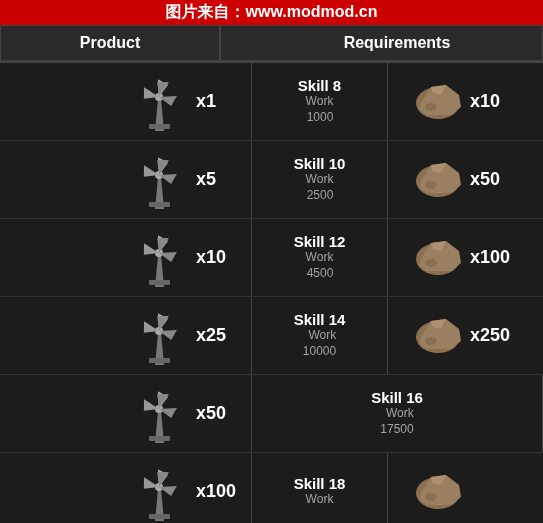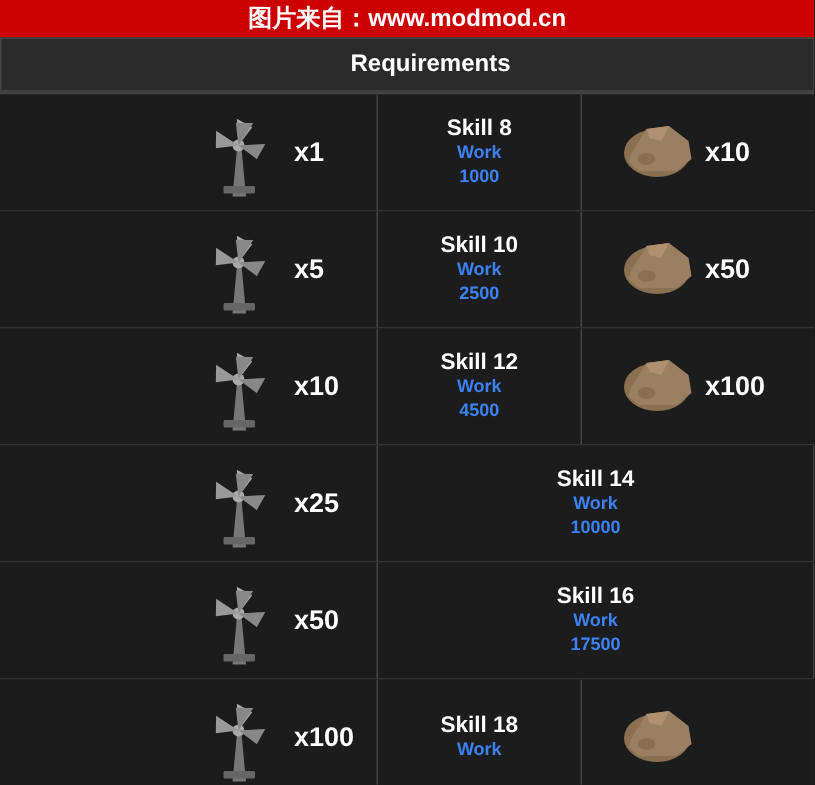--- a/index.html
+++ b/index.html
@@ -103,25 +103,24 @@
       padding: 4px;
     }
 
     .skill-label {
       color: white;
       font-size: 15px;
       font-weight: bold;
     }
 
     .work-label {
-      color: #3b82f6;
+      color: #a3a3a3;
       font-size: 12px;
-      text-align: center;
+      text-align: right;
       line-height: 1.3;
-      font-weight: bold;
     }
 
     .material-cell {
       width: 155px;
       flex-shrink: 0;
       display: flex;
       align-items: center;
       justify-content: center;
       padding: 6px 8px;
       gap: 4px;
@@ -141,20 +140,21 @@
     }
   </style>
 </head>
 <body>
 
 <div class="watermark">图片来自：www.modmod.cn</div>
 
 <div class="table-container">
 
   <div class="header-row">
+    <div class="header-cell header-product">Product</div>
     <div class="header-cell header-requirements">Requirements</div>
   </div>
 
   <div id="rows-container">
       <div class="data-row">
     <div class="product-cell">
       <div class="icon-windmill">
         <svg viewBox="0 0 65 65" xmlns="http://www.w3.org/2000/svg" class="windmill-svg">
 
     <polygon points="28,62 37,62 34,30 31,30" fill="#777"></polygon>
@@ -304,92 +304,103 @@
     <rect x="22" y="55" width="21" height="5" rx="1" fill="#666"></rect>
   </svg>
       </div>
       <div class="qty-label">x25</div>
     </div>
     <div class="req-section">
       <div class="skill-work-cell">
         <div class="skill-label">Skill 14</div>
         <div class="work-label">Work<br>10000</div>
       </div>
-    </div>
-  </div>
-      <div class="data-row">
-    <div class="product-cell">
-      <div class="icon-windmill">
-        <svg viewBox="0 0 65 65" xmlns="http://www.w3.org/2000/svg" class="windmill-svg">
-
-    <polygon points="28,62 37,62 34,30 31,30" fill="#777"></polygon>
-
-    <circle cx="32" cy="28" r="4" fill="#aaa"></circle>
-
-    <g transform="translate(32,28)">
-
-      <polygon points="0,0 -14,-6 -8,-16" fill="#999" transform="rotate(-30)"></polygon>
-
-      <polygon points="0,0 14,-6 8,-16" fill="#888" transform="rotate(60)"></polygon>
-
-      <polygon points="0,0 -14,6 -8,16" fill="#aaa" transform="rotate(150)"></polygon>
-
-      <polygon points="0,0 14,6 8,16" fill="#888" transform="rotate(240)"></polygon>
-    </g>
-
-    <rect x="22" y="55" width="21" height="5" rx="1" fill="#666"></rect>
-  </svg>
-      </div>
-      <div class="qty-label">x50</div>
-    </div>
-    <div class="req-section">
-      <div class="skill-work-cell">
-        <div class="skill-label">Skill 16</div>
-        <div class="work-label">Work<br>17500</div>
-      </div>
-    </div>
-  </div>
-      <div class="data-row">
-    <div class="product-cell">
-      <div class="icon-windmill">
-        <svg viewBox="0 0 65 65" xmlns="http://www.w3.org/2000/svg" class="windmill-svg">
-
-    <polygon points="28,62 37,62 34,30 31,30" fill="#777"></polygon>
-
-    <circle cx="32" cy="28" r="4" fill="#aaa"></circle>
-
-    <g transform="translate(32,28)">
-
-      <polygon points="0,0 -14,-6 -8,-16" fill="#999" transform="rotate(-30)"></polygon>
-
-      <polygon points="0,0 14,-6 8,-16" fill="#888" transform="rotate(60)"></polygon>
-
-      <polygon points="0,0 -14,6 -8,16" fill="#aaa" transform="rotate(150)"></polygon>
-
-      <polygon points="0,0 14,6 8,16" fill="#888" transform="rotate(240)"></polygon>
-    </g>
-
-    <rect x="22" y="55" width="21" height="5" rx="1" fill="#666"></rect>
-  </svg>
-      </div>
-      <div class="qty-label">x100</div>
-    </div>
-    <div class="req-section">
-      <div class="skill-work-cell">
-        <div class="skill-label">Skill 18</div>
-        <div class="work-label">Work<br></div>
-      </div>
       <div class="material-cell">
         <div>
           <svg viewBox="0 0 55 50" xmlns="http://www.w3.org/2000/svg" class="icon-rock">
     <ellipse cx="27" cy="28" rx="22" ry="16" fill="#8a7050"></ellipse>
     <polygon points="10,28 20,12 35,10 48,20 50,32 40,40 15,40 8,34" fill="#9a8060"></polygon>
     <polygon points="20,12 35,10 30,20 22,18" fill="#b09070"></polygon>
     <ellipse cx="20" cy="32" rx="6" ry="4" fill="#7a6040" opacity="0.5"></ellipse>
   </svg>
         </div>
+        <div class="mat-qty-label">x250</div>
+      </div>
+    </div>
+  </div>
+      <div class="data-row">
+    <div class="product-cell">
+      <div class="icon-windmill">
+        <svg viewBox="0 0 65 65" xmlns="http://www.w3.org/2000/svg" class="windmill-svg">
+
+    <polygon points="28,62 37,62 34,30 31,30" fill="#777"></polygon>
+
+    <circle cx="32" cy="28" r="4" fill="#aaa"></circle>
+
+    <g transform="translate(32,28)">
+
+      <polygon points="0,0 -14,-6 -8,-16" fill="#999" transform="rotate(-30)"></polygon>
+
+      <polygon points="0,0 14,-6 8,-16" fill="#888" transform="rotate(60)"></polygon>
+
+      <polygon points="0,0 -14,6 -8,16" fill="#aaa" transform="rotate(150)"></polygon>
+
+      <polygon points="0,0 14,6 8,16" fill="#888" transform="rotate(240)"></polygon>
+    </g>
+
+    <rect x="22" y="55" width="21" height="5" rx="1" fill="#666"></rect>
+  </svg>
+      </div>
+      <div class="qty-label">x50</div>
+    </div>
+    <div class="req-section">
+      <div class="skill-work-cell">
+        <div class="skill-label">Skill 16</div>
+        <div class="work-label">Work<br>17500</div>
+      </div>
+    </div>
+  </div>
+      <div class="data-row">
+    <div class="product-cell">
+      <div class="icon-windmill">
+        <svg viewBox="0 0 65 65" xmlns="http://www.w3.org/2000/svg" class="windmill-svg">
+
+    <polygon points="28,62 37,62 34,30 31,30" fill="#777"></polygon>
+
+    <circle cx="32" cy="28" r="4" fill="#aaa"></circle>
+
+    <g transform="translate(32,28)">
+
+      <polygon points="0,0 -14,-6 -8,-16" fill="#999" transform="rotate(-30)"></polygon>
+
+      <polygon points="0,0 14,-6 8,-16" fill="#888" transform="rotate(60)"></polygon>
+
+      <polygon points="0,0 -14,6 -8,16" fill="#aaa" transform="rotate(150)"></polygon>
+
+      <polygon points="0,0 14,6 8,16" fill="#888" transform="rotate(240)"></polygon>
+    </g>
+
+    <rect x="22" y="55" width="21" height="5" rx="1" fill="#666"></rect>
+  </svg>
+      </div>
+      <div class="qty-label">x100</div>
+    </div>
+    <div class="req-section">
+      <div class="skill-work-cell">
+        <div class="skill-label">Skill 18</div>
+        <div class="work-label">Work<br></div>
+      </div>
+      <div class="material-cell">
+        <div>
+          <svg viewBox="0 0 55 50" xmlns="http://www.w3.org/2000/svg" class="icon-rock">
+    <ellipse cx="27" cy="28" rx="22" ry="16" fill="#8a7050"></ellipse>
+    <polygon points="10,28 20,12 35,10 48,20 50,32 40,40 15,40 8,34" fill="#9a8060"></polygon>
+    <polygon points="20,12 35,10 30,20 22,18" fill="#b09070"></polygon>
+    <ellipse cx="20" cy="32" rx="6" ry="4" fill="#7a6040" opacity="0.5"></ellipse>
+  </svg>
+        </div>
         <div class="mat-qty-label"></div>
       </div>
     </div>
   </div>
     </div>
 
 </div>
 
 </body></html>

